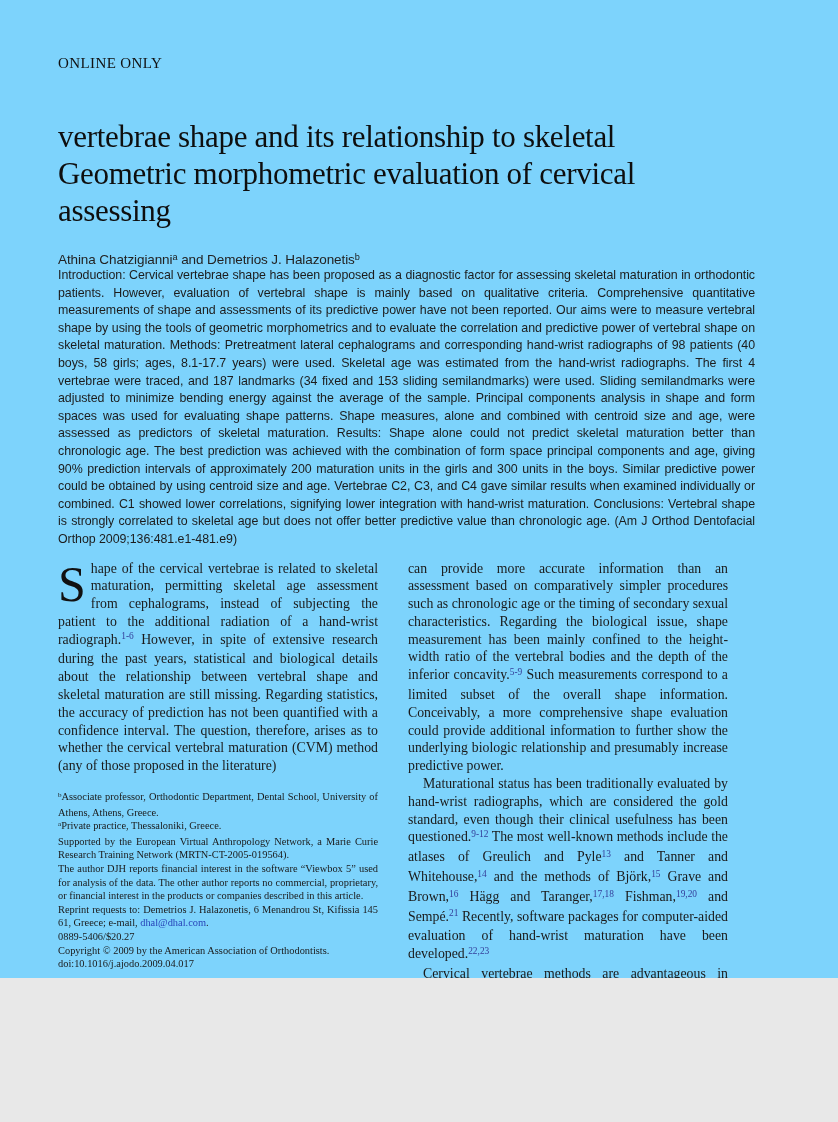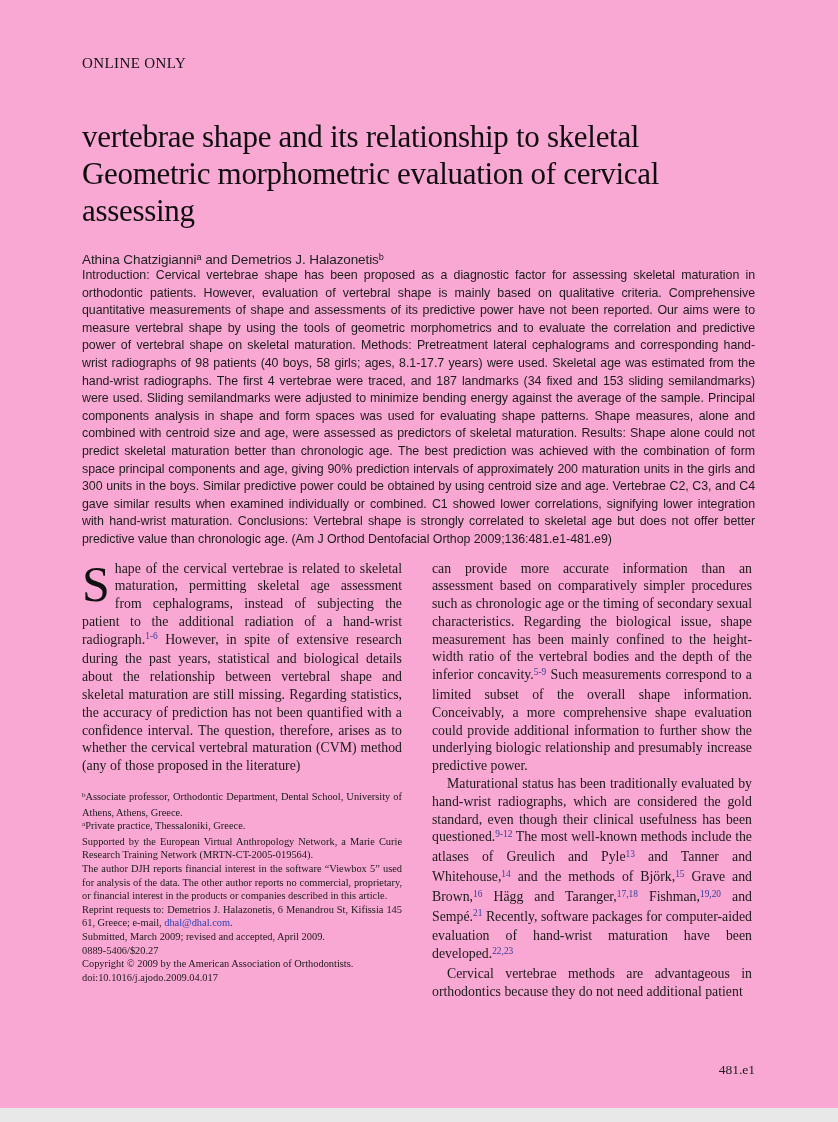--- a/index.html
+++ b/index.html
@@ -1,19 +1,19 @@
 <!DOCTYPE html>
 <html><head>
 <meta charset="utf-8">
 <style>
   html,body{margin:0;padding:0;background:#e8e8e8;}
   .page{
-    width:838px;height:1108px;box-sizing:border-box;
-    background:#f9a8d4;position:relative;margin:0 auto;
-    padding:55px 83px 0 82px;
+    width:838px;height:978px;box-sizing:border-box;
+    background:#7dd3fc;position:relative;margin:0 auto;
+    padding:55px 83px 0 58px;
     color:#1a1a1a;
   }
   .online-only{
     font-family:"Liberation Serif",serif;
     font-size:15px;letter-spacing:.4px;color:#111;
   }
   .title{
     margin-top:46px;
     font-family:"Liberation Serif",serif;
     font-size:31px;line-height:37px;letter-spacing:-.3px;
@@ -92,21 +92,20 @@
 
     <div class="col">
       <p><span class="dropcap">S</span><span><span>hape of the cervical vertebrae is related to skeletal maturation, permitting skeletal age assessment from cephalograms, instead of subjecting the patient to the additional radiation of a hand-wrist radiograph.</span><span class="sup ref">1-6</span><span> However, in spite of extensive research during the past years, statistical and biological details about the relationship between vertebral shape and skeletal maturation are still missing. Regarding statistics, the accuracy of prediction has not been quantified with a confidence interval. The question, therefore, arises as to whether the cervical vertebral maturation (CVM) method (any of those proposed in the literature)</span></span></p>
 
       <div class="footnotes">
         <p><span class="sup fnsup">b</span><span>Associate professor, Orthodontic Department, Dental School, University of Athens, Athens, Greece.</span></p>
         <p><span class="sup fnsup">a</span><span>Private practice, Thessaloniki, Greece.</span></p>
         <p><span>Supported by the European Virtual Anthropology Network, a Marie Curie Research Training Network (MRTN-CT-2005-019564).</span></p>
         <p><span>The author DJH reports financial interest in the software “Viewbox 5” used for analysis of the data. The other author reports no commercial, proprietary, or financial interest in the products or companies described in this article.</span></p>
         <p><span>Reprint requests to: Demetrios J. Halazonetis, 6 Menandrou St, Kifissia 145 61, Greece; e-mail, </span><span class="link">dhal@dhal.com</span><span>.</span></p>
-        <p><span>Submitted, March 2009; revised and accepted, April 2009.</span></p>
         <p><span>0889-5406/$20.27</span></p>
         <p><span>Copyright © 2009 by the American Association of Orthodontists.</span></p>
         <p><span>doi:10.1016/j.ajodo.2009.04.017</span></p>
       </div>
     </div>
 
     <div class="col">
       <p><span>can provide more accurate information than an assessment based on comparatively simpler procedures such as chronologic age or the timing of secondary sexual characteristics. Regarding the biological issue, shape measurement has been mainly confined to the height-width ratio of the vertebral bodies and the depth of the inferior concavity.</span><span class="sup ref">5-9</span><span> Such measurements correspond to a limited subset of the overall shape information. Conceivably, a more comprehensive shape evaluation could provide additional information to further show the underlying biologic relationship and presumably increase predictive power.</span></p>
       <p class="indent"><span>Maturational status has been traditionally evaluated by hand-wrist radiographs, which are considered the gold standard, even though their clinical usefulness has been questioned.</span><span class="sup ref">9-12</span><span> The most well-known methods include the atlases of Greulich and Pyle</span><span class="sup ref">13</span><span> and Tanner and Whitehouse,</span><span class="sup ref">14</span><span> and the methods of Björk,</span><span class="sup ref">15</span><span> Grave and Brown,</span><span class="sup ref">16</span><span> Hägg and Taranger,</span><span class="sup ref">17,18</span><span> Fishman,</span><span class="sup ref">19,20</span><span> and Sempé.</span><span class="sup ref">21</span><span> Recently, software packages for computer-aided evaluation of hand-wrist maturation have been developed.</span><span class="sup ref">22,23</span></p>
       <p class="indent"><span>Cervical vertebrae methods are advantageous in orthodontics because they do not need additional patient</span></p>

